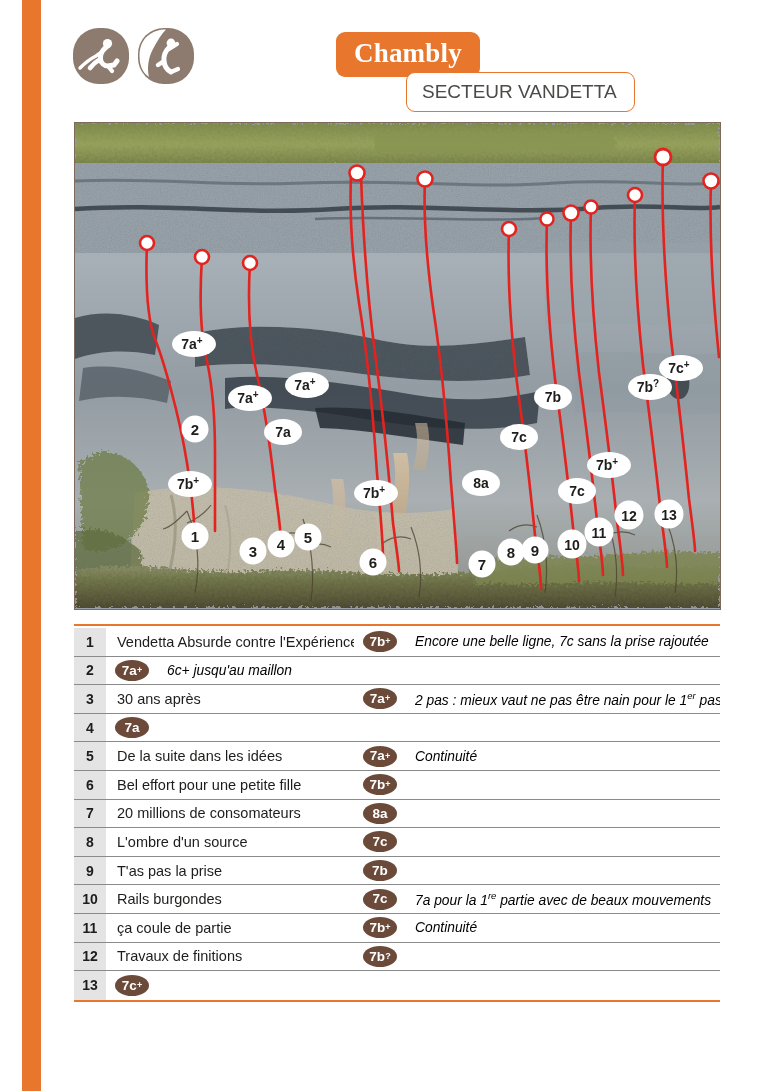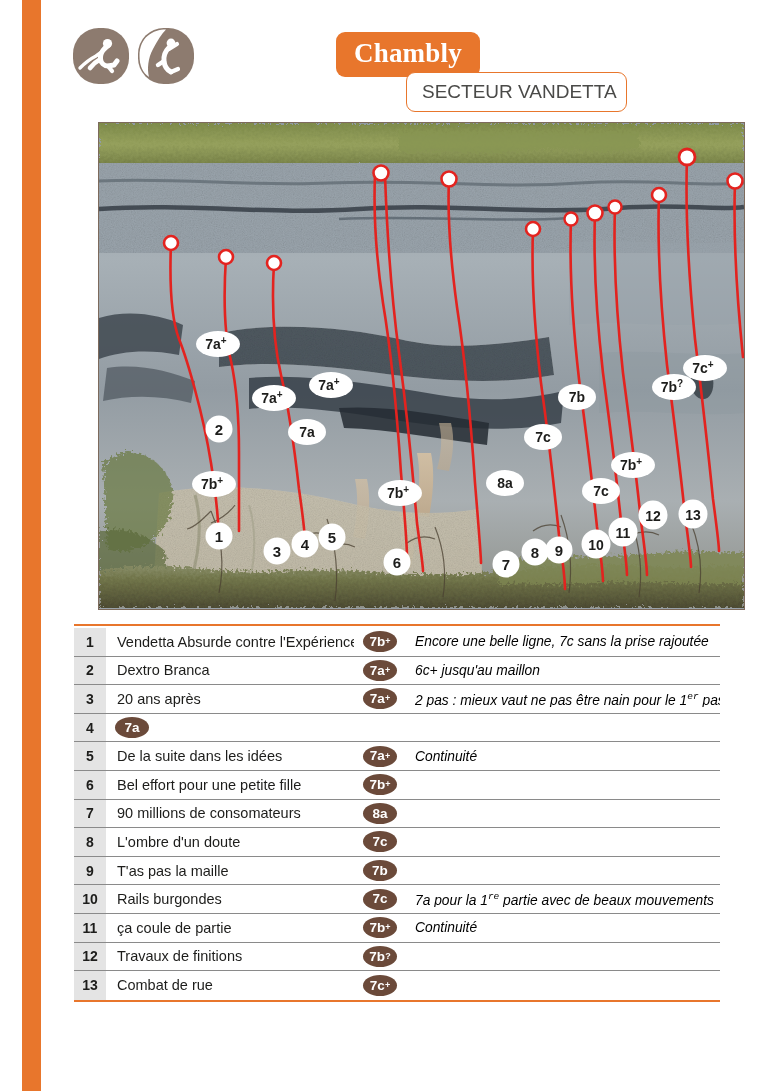--- a/index.html
+++ b/index.html
@@ -51,32 +51,31 @@
   }
   .subtitle-chip{
     position:absolute;left:70px;top:40px;
     display:inline-block;
     background:#ffffff;
     border:1.6px solid #e8762c;
     border-radius:9px;
     color:#4a4a48;
     font-size:19px;
     line-height:1;
-    padding:9px 9px 10px 15px;
+    padding:9px 17px 10px 15px;
     white-space:nowrap;
   }
 
   
   .photo{
     position:absolute;left:74px;top:122px;width:647px;height:488px;
     border:1.5px solid #7d6a5c;
     box-sizing:border-box;
     overflow:hidden;
     background:#9aa3ab;
-    margin-left:24px;
   }
   .photo svg{display:block;}
 
   
   .table{
     position:absolute;left:74px;top:628px;width:646px;
   }
   .table-top-rule{
     position:absolute;left:74px;top:624px;width:646px;height:2.2px;
     background:#e8762c;
@@ -121,21 +120,21 @@
     white-space:nowrap;
     box-sizing:border-box;
   }
   .badge sup{font-size:9px;line-height:1;vertical-align:super;font-weight:700;}
   .c-note{
     flex:1 1 auto;
     padding-left:9px;box-sizing:border-box;
     font-size:13.8px;font-style:italic;color:#000000;
     white-space:nowrap;overflow:hidden;
   }
-  .c-note sup{font-size:9.5px;vertical-align:super;font-style:italic;font-family:Liberation Mono, monospace;}
+  .c-note sup{font-size:9.5px;vertical-align:super;font-style:italic;}
 
   
   .footer{position:absolute;left:0;top:1030px;width:780px;height:61px;}
 </style>
 </head>
 <body>
 
 <div class="page">
 
   <div class="spine"></div>
@@ -416,29 +415,28 @@
       <div class="row">
         <div class="c-num">1</div>
         <div class="c-name">Vendetta Absurde contre l'Expérience</div>
         <div class="c-grade">
           <span class="badge">7b<sup>+</sup></span>
         </div>
         <div class="c-note">Encore une belle ligne, 7c sans la prise rajoutée</div>
       </div>
       <div class="row">
         <div class="c-num">2</div>
-        <div class="c-name">Dextro Branca</div>
         <div class="c-grade">
           <span class="badge">7a<sup>+</sup></span>
         </div>
         <div class="c-note">6c+ jusqu'au maillon</div>
       </div>
       <div class="row">
         <div class="c-num">3</div>
-        <div class="c-name">20 ans après</div>
+        <div class="c-name">30 ans après</div>
         <div class="c-grade">
           <span class="badge">7a<sup>+</sup></span>
         </div>
         <div class="c-note">2 pas : mieux vaut ne pas être nain pour le 1<sup>er</sup> pas</div>
       </div>
       <div class="row">
         <div class="c-num">4</div>
         <div class="c-grade">
           <span class="badge">7a</span>
         </div>
@@ -455,37 +453,37 @@
       <div class="row">
         <div class="c-num">6</div>
         <div class="c-name">Bel effort pour une petite fille</div>
         <div class="c-grade">
           <span class="badge">7b<sup>+</sup></span>
         </div>
         <div class="c-note"></div>
       </div>
       <div class="row">
         <div class="c-num">7</div>
-        <div class="c-name">90 millions de consomateurs</div>
+        <div class="c-name">20 millions de consomateurs</div>
         <div class="c-grade">
           <span class="badge">8a</span>
         </div>
         <div class="c-note"></div>
       </div>
       <div class="row">
         <div class="c-num">8</div>
-        <div class="c-name">L'ombre d'un doute</div>
+        <div class="c-name">L'ombre d'un source</div>
         <div class="c-grade">
           <span class="badge">7c</span>
         </div>
         <div class="c-note"></div>
       </div>
       <div class="row">
         <div class="c-num">9</div>
-        <div class="c-name">T'as pas la maille</div>
+        <div class="c-name">T'as pas la prise</div>
         <div class="c-grade">
           <span class="badge">7b</span>
         </div>
       </div>
       <div class="row">
         <div class="c-num">10</div>
         <div class="c-name">Rails burgondes</div>
         <div class="c-grade">
           <span class="badge">7c</span>
         </div>
@@ -501,21 +499,20 @@
       </div>
       <div class="row">
         <div class="c-num">12</div>
         <div class="c-name">Travaux de finitions</div>
         <div class="c-grade">
           <span class="badge">7b<sup>?</sup></span>
         </div>
       </div>
       <div class="row">
         <div class="c-num">13</div>
-        <div class="c-name">Combat de rue</div>
         <div class="c-grade">
           <span class="badge">7c<sup>+</sup></span>
         </div>
         <div class="c-note"></div>
       </div>
     </div>
   <div class="table-bottom-rule"></div>
 
   <div class="footer">
     

